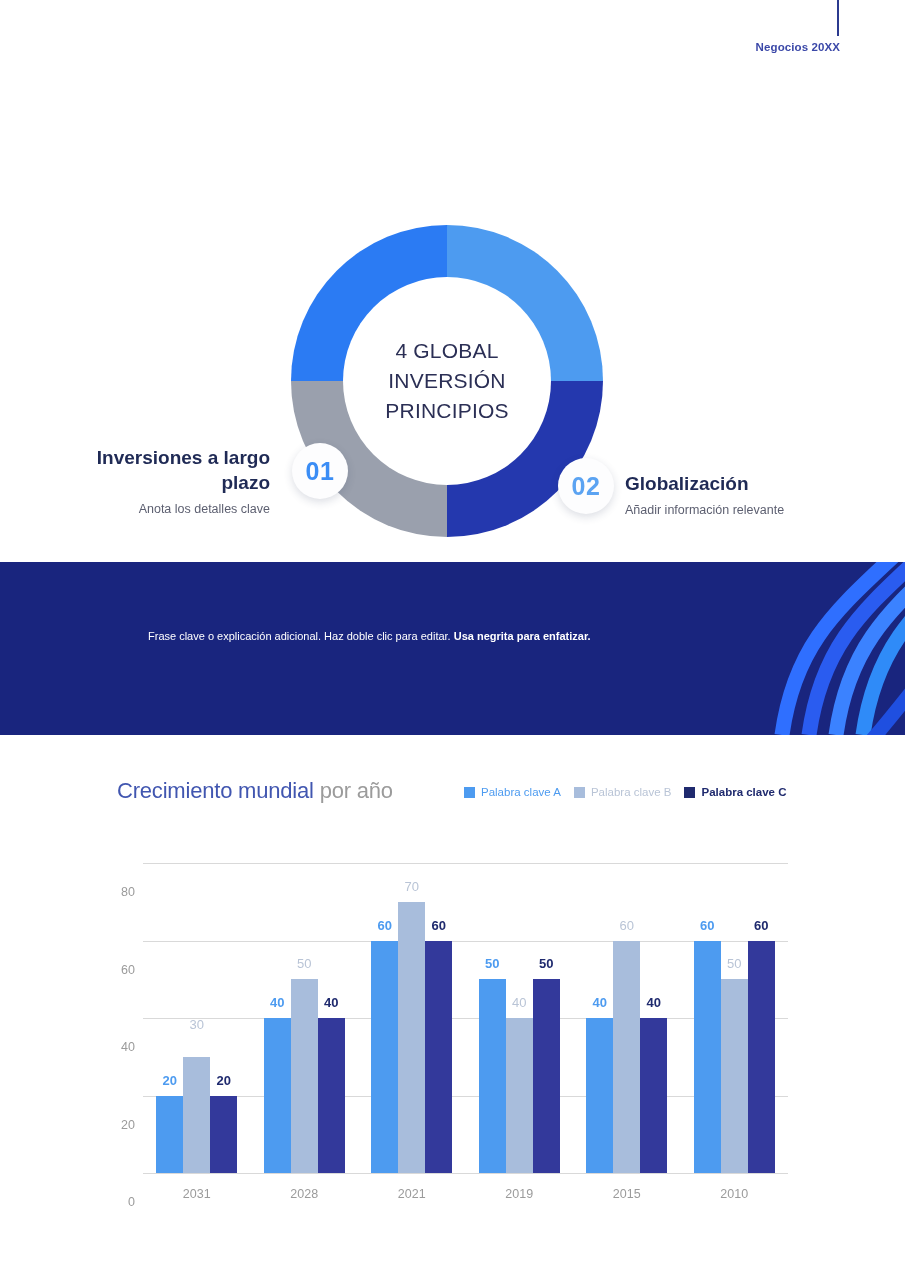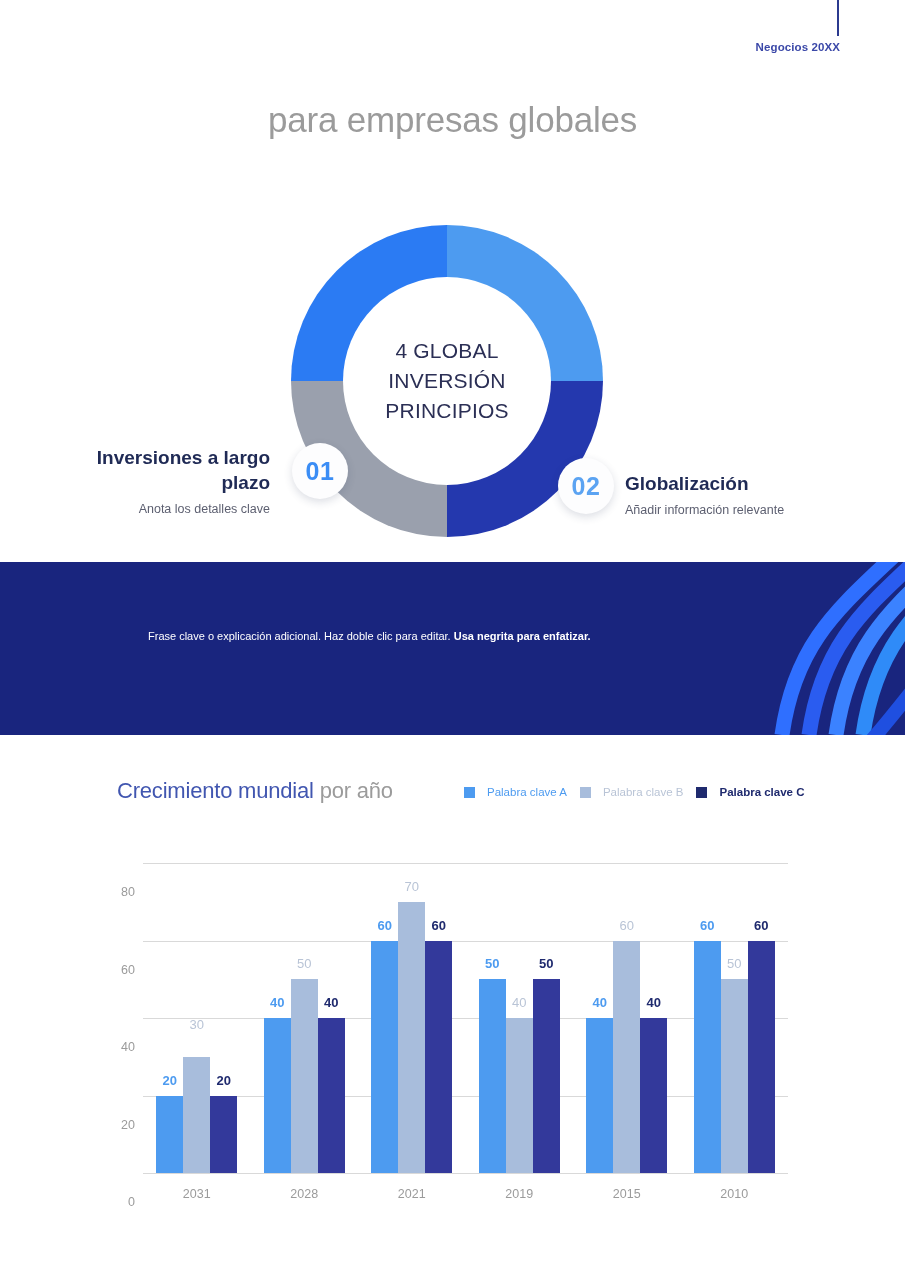--- a/index.html
+++ b/index.html
@@ -85,21 +85,21 @@
 
   
   .chart-sec { position: absolute; left: 0; top: 735px; width: 905px; height: 545px; background: #fff; }
   .chart-title {
     position: absolute; left: 117px; top: 43px;
     font-size: 22px; color: #4156b0; letter-spacing: -.2px;
   }
   .chart-title .muted { color: #9b9b9b; }
 
   .legend { position: absolute; left: 464px; top: 51px; display: flex; align-items: center; gap: 13px; }
-  .leg { display: flex; align-items: center; gap: 12px; font-size: 11.5px; }
+  .leg { display: flex; align-items: center; gap: 6px; font-size: 11.5px; }
   .sw { width: 11px; height: 11px; display: inline-block; }
 
   .plot { position: absolute; left: 0; top: 0; width: 905px; height: 545px; }
   .ylab {
     position: absolute; width: 30px; text-align: right;
     font-size: 12.5px; color: #9b9b9b; margin-top: 31px;
   }
   .grid { position: absolute; left: 143px; width: 645px; height: 1px; background: #d9d9d9; }
   .xlab {
     position: absolute; width: 90px; text-align: center;
@@ -113,21 +113,20 @@
 </style>
 </head>
 <body>
 
 <div class="page">
 
   <div class="corner-rule"></div>
   <div class="kicker">Negocios 20XX</div>
 
   <div class="title-wrap">
-    <div class="title-2">para empresas globales</div>
   </div>
 
   <div class="donut-area">
 
     <div class="donut">
       <svg width="332" height="332" viewBox="0 0 332 332" aria-hidden="true">
 
         <path d="M166 166 L166 10 A156 156 0 0 0 10 166 Z" fill="#2b7bf3"></path>
 
         <path d="M166 166 L322 166 A156 156 0 0 0 166 10 Z" fill="#4d9bf0"></path>

